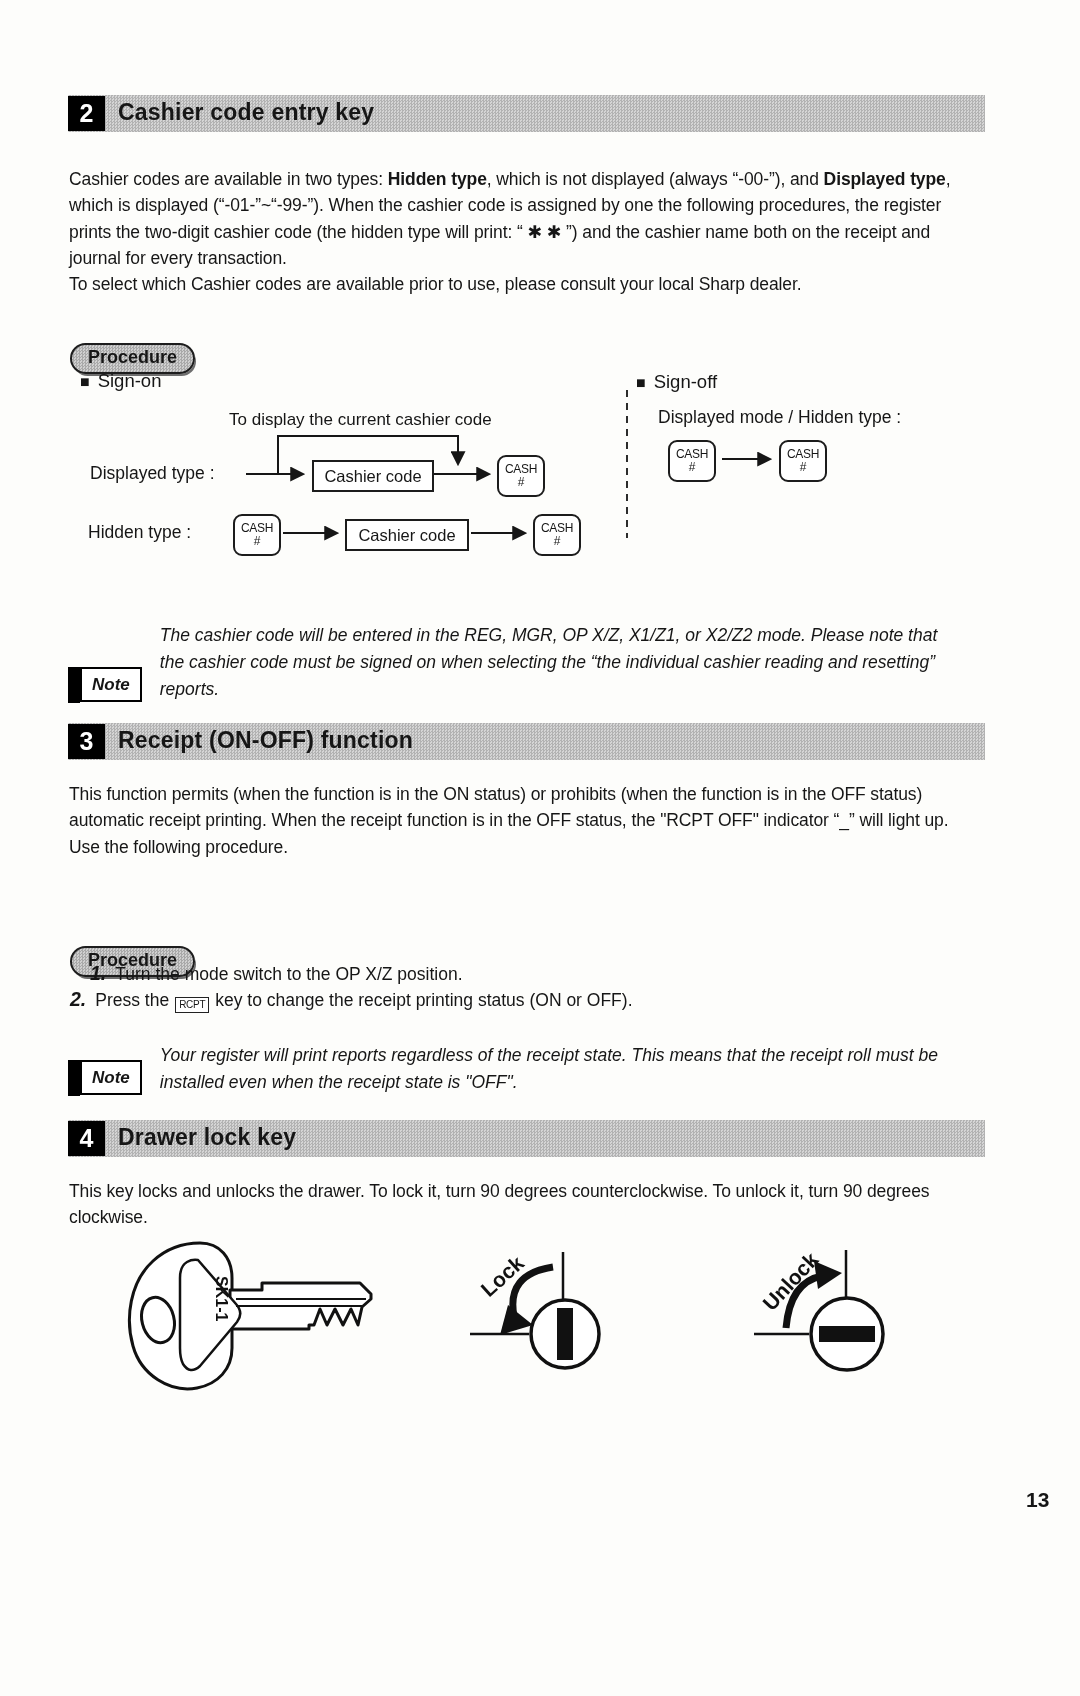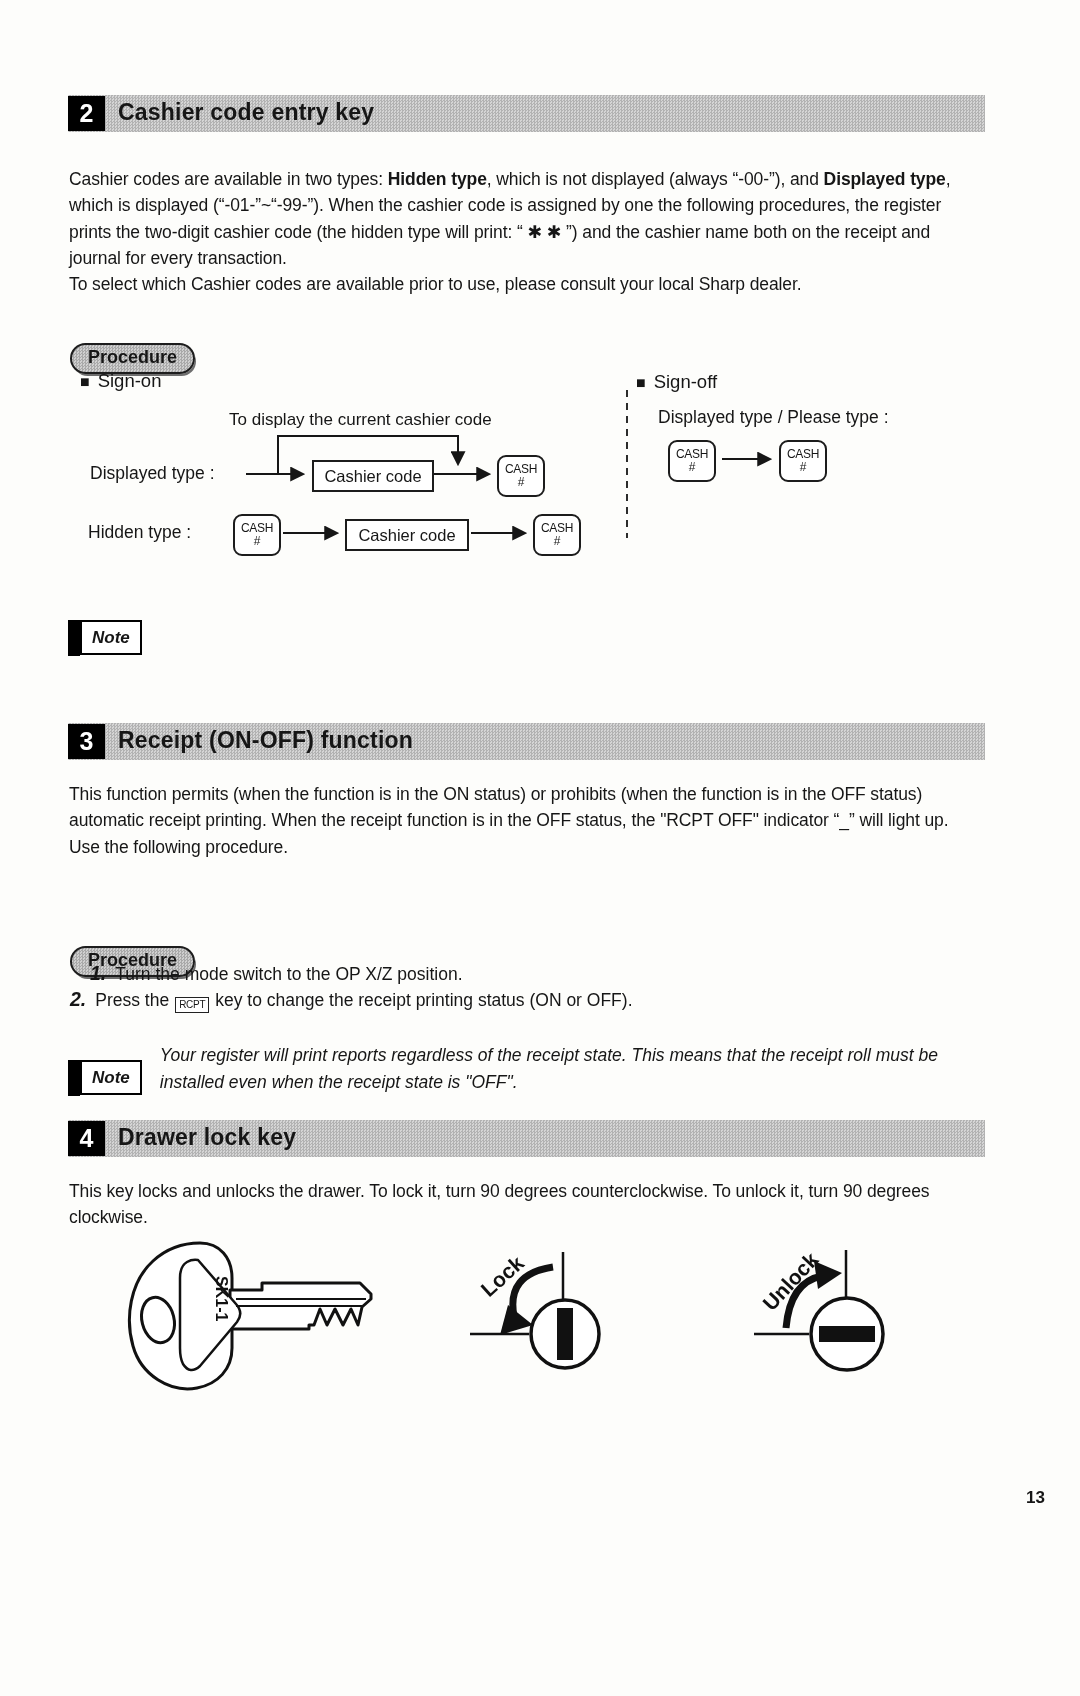--- a/index.html
+++ b/index.html
@@ -66,21 +66,21 @@
   }
   
   .step{position:absolute;left:70px;font-size:17.5px;white-space:nowrap;}
   .step .num{font-weight:bold;font-style:italic;font-size:19.5px;margin-right:9px;}
   .inline-key{
     display:inline-block;border:1.5px solid #222;border-radius:0;background:#fff;
     font-size:10px;padding:1px 3px 2px;margin:0 6px;vertical-align:-2px;letter-spacing:-0.3px;
   }
   
   .illu{position:absolute;}
-  .page-number{position:absolute;left:1026px;top:1488px;font-size:17px;font-weight:bold;}
+  .page-number{position:absolute;left:1026px;top:1488px;font-size:21px;font-weight:bold;}
 </style>
 </head>
 <body>
 
 <div class="page">
 
   <div class="section-bar" style="top:95px;">
     <div class="section-num">2</div>
     <div class="section-title">Cashier code entry key</div>
   </div>
@@ -134,36 +134,37 @@
     <div class="keycap" style="left:233px;top:154px;">
       <span>CASH</span>
         <span>#</span>
     </div>
     <div class="flow-box" style="left:345px;top:159px;width:120px;height:28px;">Cashier code</div>
     <div class="keycap" style="left:533px;top:154px;">
       <span>CASH</span>
         <span>#</span>
     </div>
 
-    <div class="flow-label" style="left:658px;top:47px;">Displayed type / Please type :</div>
+    <div class="flow-label" style="left:658px;top:47px;">Displayed mode / Hidden type :</div>
     <div class="keycap" style="left:668px;top:80px;">
       <span>CASH</span>
         <span>#</span>
     </div>
     <div class="keycap" style="left:779px;top:80px;">
       <span>CASH</span>
         <span>#</span>
     </div>
   </div>
 
   <div class="note-row" style="top:620px;">
     <div class="note-label">
       <span class="note-bar"></span>
       <span class="note-word">Note</span>
     </div>
+    <div class="note-text">The cashier code will be entered in the REG, MGR, OP X/Z, X1/Z1, or X2/Z2 mode. Please note that the cashier code must be signed on when selecting the “the individual cashier reading and resetting” reports.</div>
   </div>
 
   <div class="section-bar" style="top:723px;">
     <div class="section-num">3</div>
     <div class="section-title">Receipt (ON-OFF) function</div>
   </div>
 
   <div class="para" style="top:781px;">
     <div>This function permits (when the function is in the ON status) or prohibits (when the function is in the OFF status) automatic receipt printing.  When the receipt function is in the OFF status, the "RCPT OFF" indicator “_” will light up.</div>
     <div>Use the following procedure.</div>

